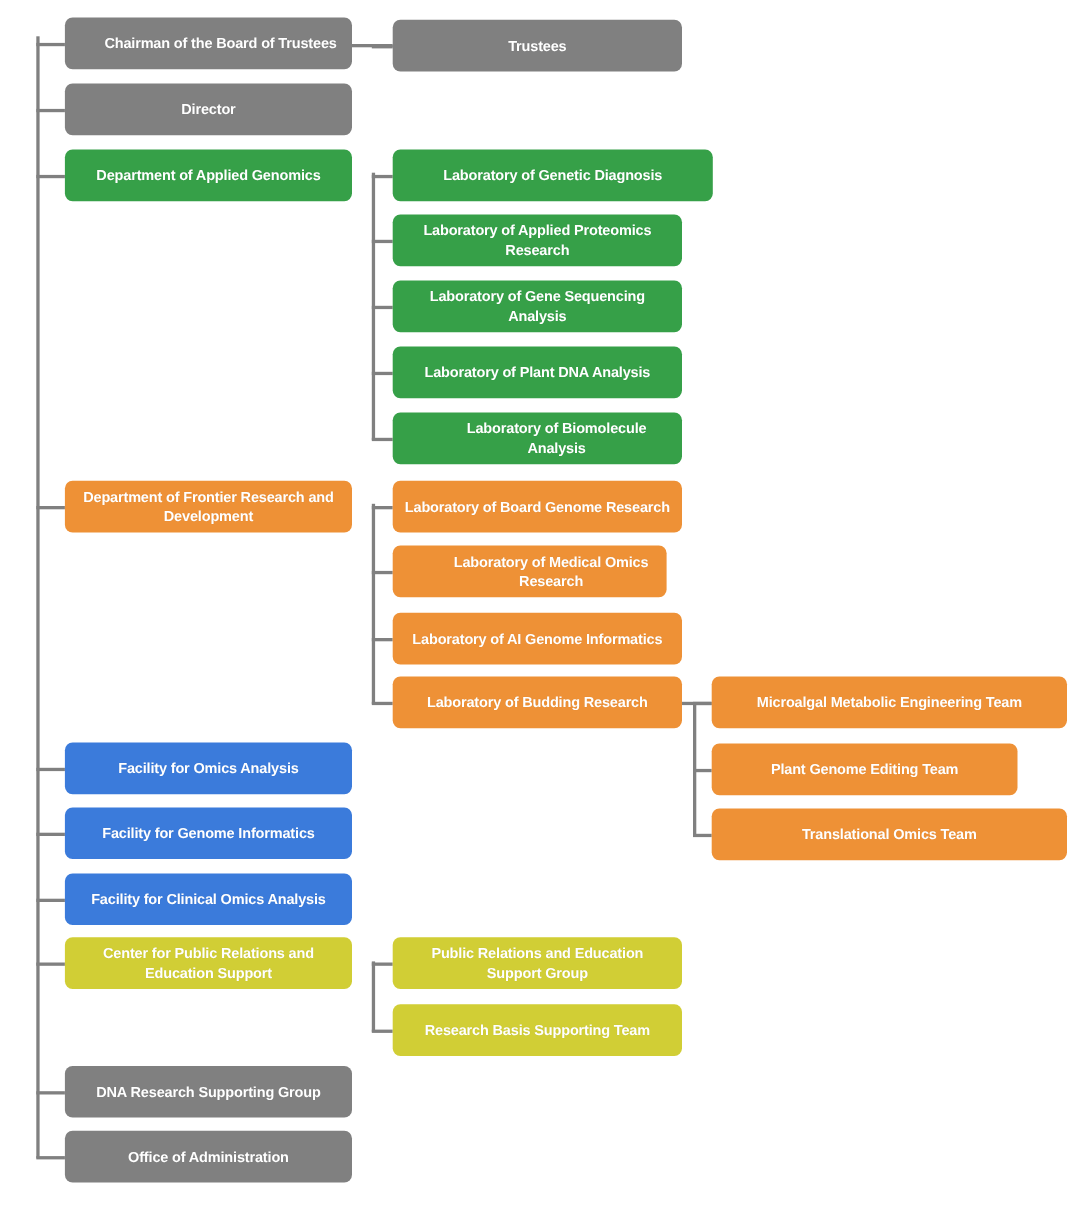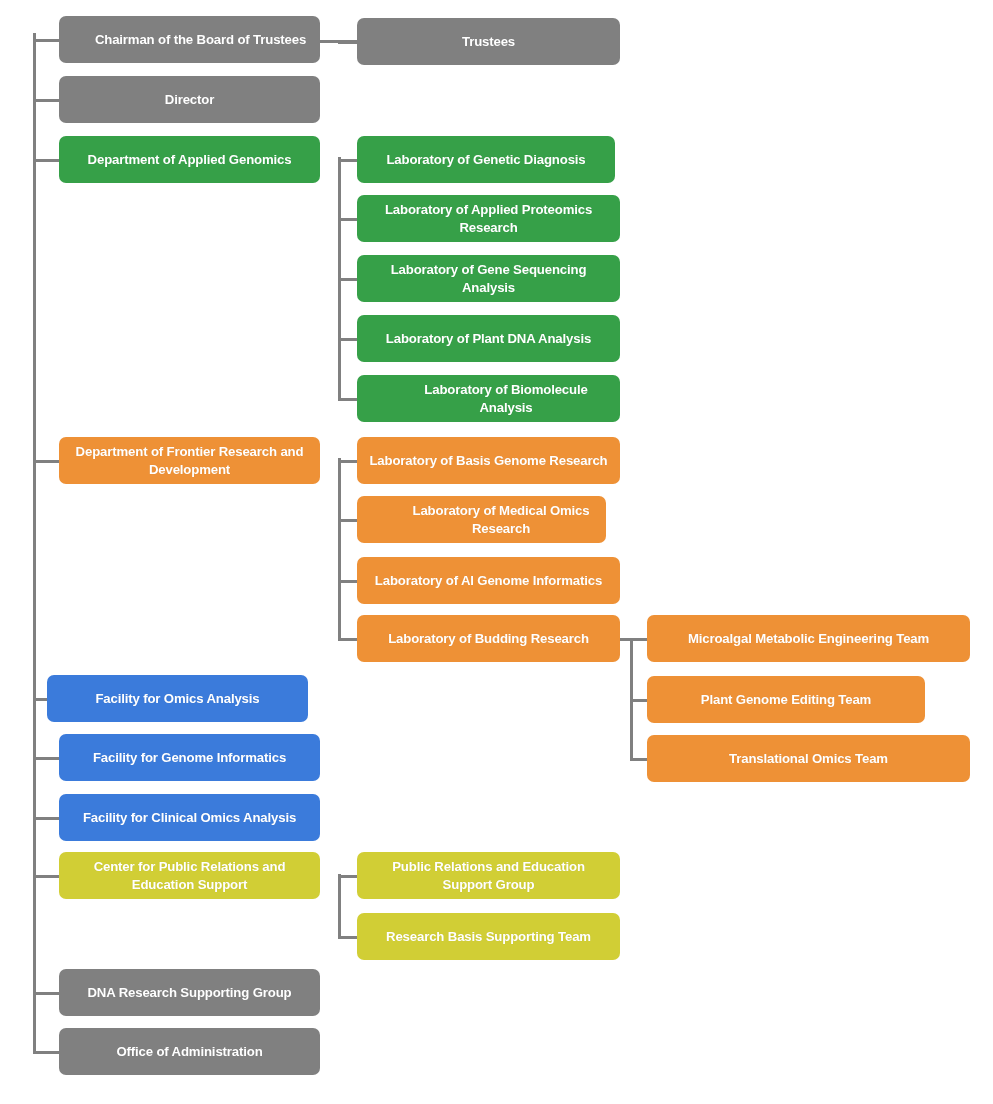--- a/index.html
+++ b/index.html
@@ -72,21 +72,21 @@
     </div>
     <div class="conn conn-h" style="left: 33px; top: 99px; width: 26px;"></div>
     <div class="node-box lvl-green" style="left: 59px; width: 261px; top: 136px;">
       <span>Department of Applied Genomics</span>
     </div>
     <div class="conn conn-h" style="left: 33px; top: 159px; width: 26px;"></div>
     <div class="node-box lvl-orange" style="left: 59px; width: 261px; top: 437px;">
       <span>Department of Frontier Research and Development</span>
     </div>
     <div class="conn conn-h" style="left: 33px; top: 460px; width: 26px;"></div>
-    <div class="node-box lvl-blue" style="left: 47px; width: 261px; top: 675px;">
+    <div class="node-box lvl-blue" style="left: 59px; width: 261px; top: 675px;">
       <span>Facility for Omics Analysis</span>
     </div>
     <div class="conn conn-h" style="left: 33px; top: 698px; width: 26px;"></div>
     <div class="node-box lvl-blue" style="left: 59px; width: 261px; top: 734px;">
       <span>Facility for Genome Informatics</span>
     </div>
     <div class="conn conn-h" style="left: 33px; top: 757px; width: 26px;"></div>
     <div class="node-box lvl-blue" style="left: 59px; width: 261px; top: 794px;">
       <span>Facility for Clinical Omics Analysis</span>
     </div>
@@ -100,42 +100,42 @@
     </div>
     <div class="conn conn-h" style="left: 33px; top: 992px; width: 26px;"></div>
     <div class="node-box lvl-gray" style="left: 59px; width: 261px; top: 1028px;">
       <span>Office of Administration</span>
     </div>
     <div class="conn conn-h" style="left: 33px; top: 1051px; width: 26px;"></div>
     <div class="node-box lvl-gray" style="left: 357px; width: 263px; top: 18px;">
       <span>Trustees</span>
     </div>
     <div class="conn conn-h" style="left: 338px; top: 41px; width: 19px;"></div>
-    <div class="node-box lvl-green" style="left: 357px; width: 258px; top: 136px;">
+    <div class="node-box lvl-green" style="left: 357px; width: 291px; top: 136px;">
       <span>Laboratory of Genetic Diagnosis</span>
     </div>
     <div class="conn conn-h" style="left: 338px; top: 159px; width: 19px;"></div>
     <div class="node-box lvl-green" style="left: 357px; width: 263px; top: 195px;">
       <span>Laboratory of Applied Proteomics Research</span>
     </div>
     <div class="conn conn-h" style="left: 338px; top: 218px; width: 19px;"></div>
     <div class="node-box lvl-green" style="left: 357px; width: 263px; top: 255px;">
       <span>Laboratory of Gene Sequencing Analysis</span>
     </div>
     <div class="conn conn-h" style="left: 338px; top: 278px; width: 19px;"></div>
     <div class="node-box lvl-green" style="left: 357px; width: 263px; top: 315px;">
       <span>Laboratory of Plant DNA Analysis</span>
     </div>
     <div class="conn conn-h" style="left: 338px; top: 338px; width: 19px;"></div>
     <div class="node-box lvl-green" style="left: 357px; width: 263px; top: 375px; padding-left: 44px;">
       <span>Laboratory of Biomolecule Analysis</span>
     </div>
     <div class="conn conn-h" style="left: 338px; top: 398px; width: 19px;"></div>
     <div class="node-box lvl-orange" style="left: 357px; width: 263px; top: 437px;">
-      <span>Laboratory of Basis Genome Research</span>
+      <span>Laboratory of Board Genome Research</span>
     </div>
     <div class="conn conn-h" style="left: 338px; top: 460px; width: 19px;"></div>
     <div class="node-box lvl-orange" style="left: 357px; width: 249px; top: 496px; padding-left: 48px;">
       <span>Laboratory of Medical Omics Research</span>
     </div>
     <div class="conn conn-h" style="left: 338px; top: 519px; width: 19px;"></div>
     <div class="node-box lvl-orange" style="left: 357px; width: 263px; top: 557px;">
       <span>Laboratory of AI Genome Informatics</span>
     </div>
     <div class="conn conn-h" style="left: 338px; top: 580px; width: 19px;"></div>

